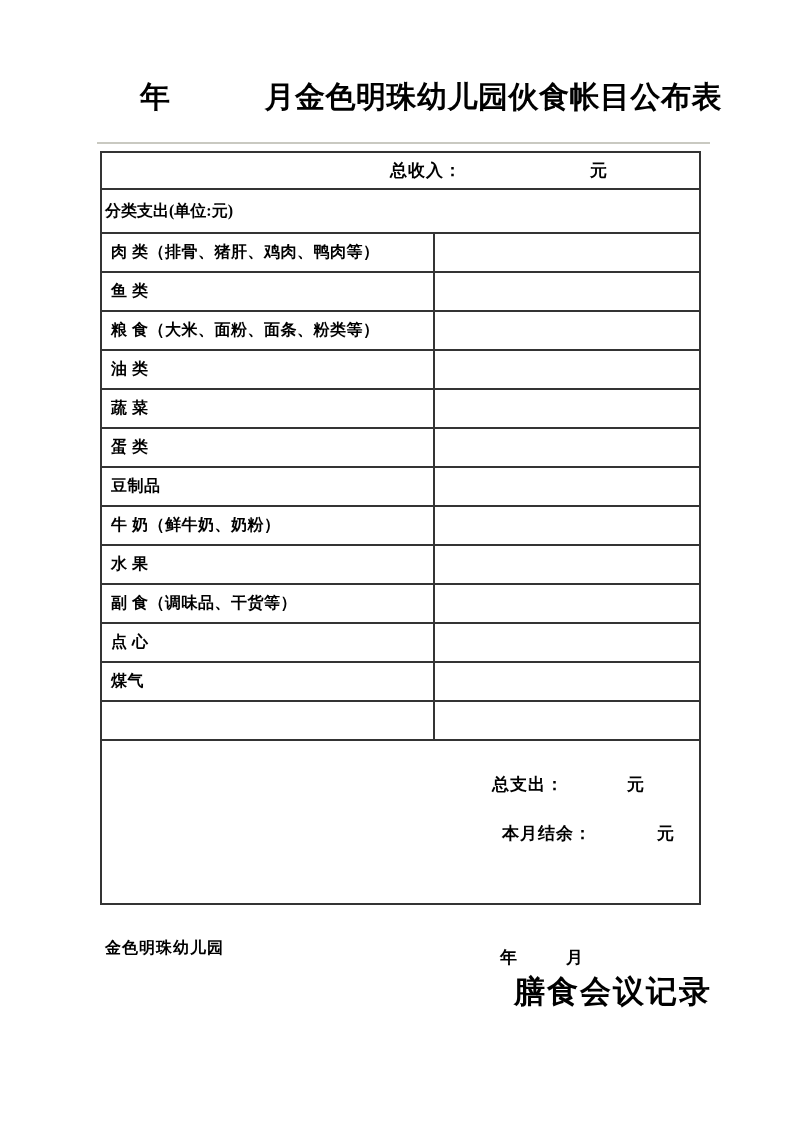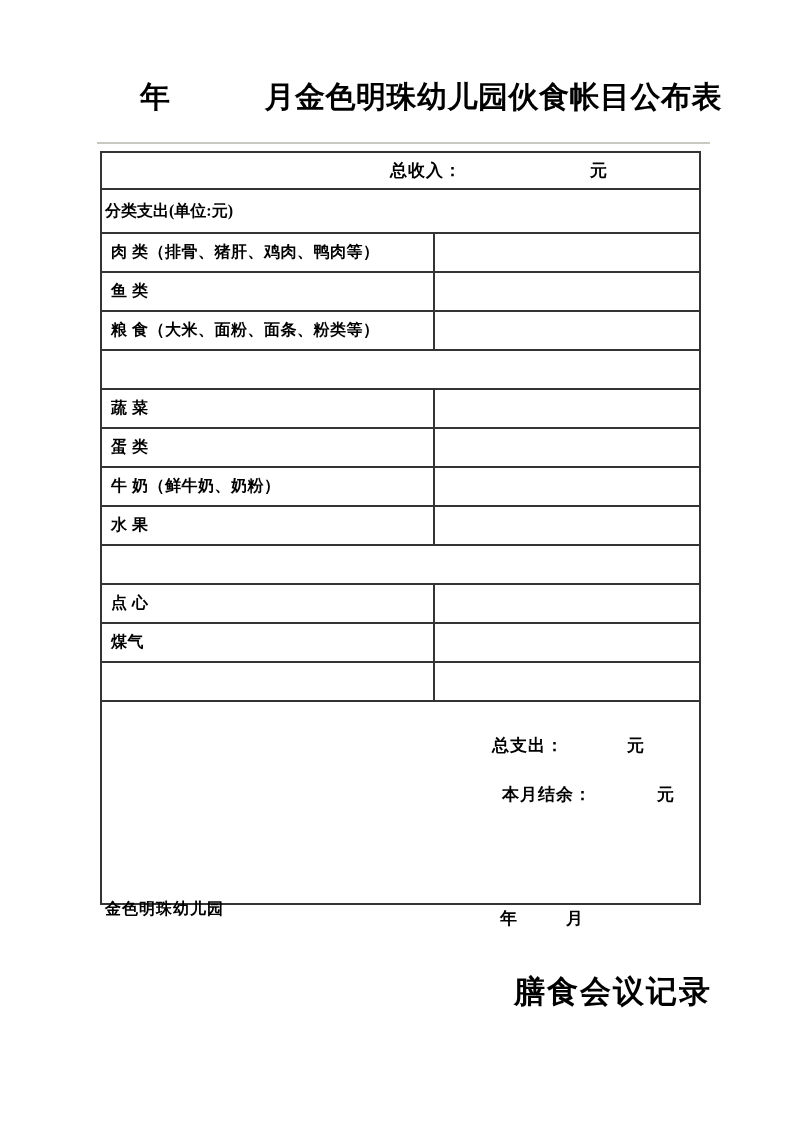--- a/index.html
+++ b/index.html
@@ -98,39 +98,45 @@
     </div>
     <div class="row row-item">
       <div class="cell-label">鱼 类</div>
       <div class="cell-value"></div>
     </div>
     <div class="row row-item">
       <div class="cell-label">粮 食（大米、面粉、面条、粉类等）</div>
       <div class="cell-value"></div>
     </div>
     <div class="row row-item">
+      <div class="cell-label">油 类</div>
       <div class="cell-value"></div>
     </div>
     <div class="row row-item">
       <div class="cell-label">蔬 菜</div>
       <div class="cell-value"></div>
     </div>
     <div class="row row-item">
       <div class="cell-label">蛋 类</div>
       <div class="cell-value"></div>
     </div>
     <div class="row row-item">
+      <div class="cell-label">豆制品</div>
+      <div class="cell-value"></div>
+    </div>
+    <div class="row row-item">
       <div class="cell-label">牛 奶（鲜牛奶、奶粉）</div>
       <div class="cell-value"></div>
     </div>
     <div class="row row-item">
       <div class="cell-label">水 果</div>
       <div class="cell-value"></div>
     </div>
     <div class="row row-item">
+      <div class="cell-label">副 食（调味品、干货等）</div>
       <div class="cell-value"></div>
     </div>
     <div class="row row-item">
       <div class="cell-label">点 心</div>
       <div class="cell-value"></div>
     </div>
     <div class="row row-item">
       <div class="cell-label">煤气</div>
       <div class="cell-value"></div>
     </div>

